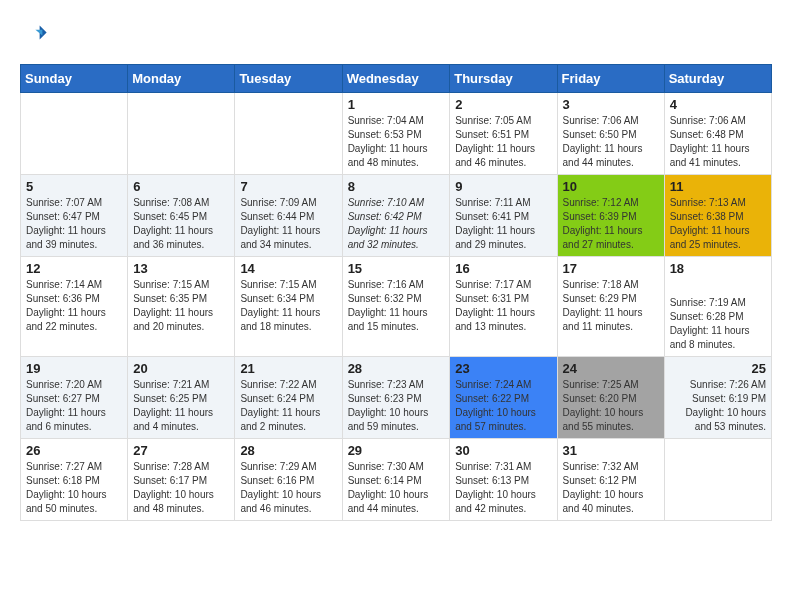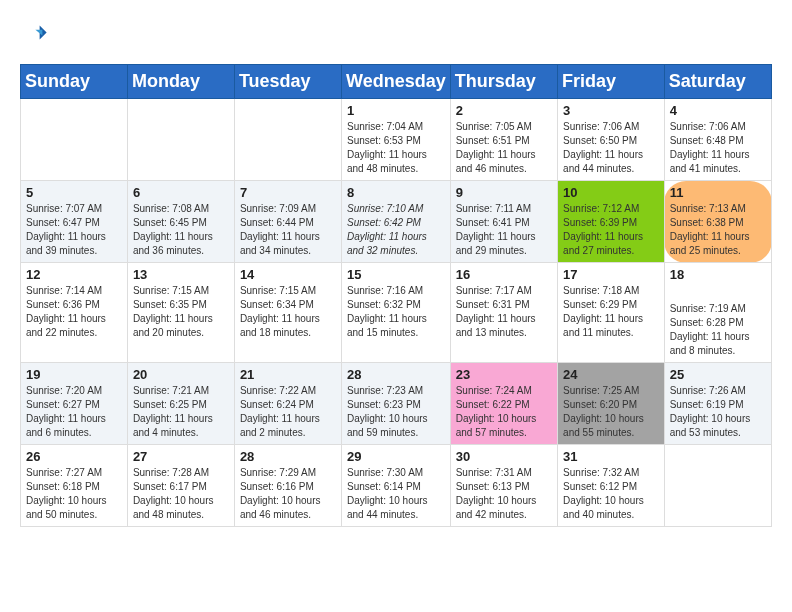--- a/index.html
+++ b/index.html
@@ -45,21 +45,21 @@
       color: #555;
     }
     .calendar {
       width: 100%;
       border-collapse: collapse;
       border: 1px solid #ccc;
     }
     .calendar th {
       background: #2a6cc4;
       color: white;
-      font-size: 18px;
+      font-size: 13px;
       font-weight: bold;
       padding: 6px 4px;
       text-align: left;
       border: 1px solid #1a5aa0;
     }
     .calendar td {
       vertical-align: top;
       border: 1px solid #ddd;
       padding: 4px 5px;
       width: 108px;
@@ -188,21 +188,21 @@
 Daylight: 11 hours
 and 29 minutes.</div>
         </td>
         <td style="background: #84cc16;">
           <div class="day-number">10</div>
           <div class="day-info" style="white-space: pre-line;">Sunrise: 7:12 AM
 Sunset: 6:39 PM
 Daylight: 11 hours
 and 27 minutes.</div>
         </td>
-        <td style="background: #fdba74; border-radius: 22px;">
+        <td style="background: #eab308;">
           <div class="day-number">11</div>
           <div class="day-info" style="white-space: pre-line;">Sunrise: 7:13 AM
 Sunset: 6:38 PM
 Daylight: 11 hours
 and 25 minutes.</div>
         </td>
       </tr>
       <tr>
         <td>
           <div class="day-number">12</div>
@@ -276,35 +276,35 @@
 Daylight: 11 hours
 and 2 minutes.</div>
         </td>
         <td style="background: rgb(240, 244, 248);">
           <div class="day-number">28</div>
           <div class="day-info" style="white-space: pre-line;">Sunrise: 7:23 AM
 Sunset: 6:23 PM
 Daylight: 10 hours
 and 59 minutes.</div>
         </td>
-        <td style="background: #f9a8d4;">
+        <td style="background: #3b82f6;">
           <div class="day-number">23</div>
           <div class="day-info" style="white-space: pre-line;">Sunrise: 7:24 AM
 Sunset: 6:22 PM
 Daylight: 10 hours
 and 57 minutes.</div>
         </td>
         <td style="background: #a3a3a3;">
           <div class="day-number">24</div>
           <div class="day-info" style="white-space: pre-line;">Sunrise: 7:25 AM
 Sunset: 6:20 PM
 Daylight: 10 hours
 and 55 minutes.</div>
         </td>
-        <td style="background: rgb(240, 244, 248);">
+        <td style="background: rgb(240, 244, 248); text-align: right;">
           <div class="day-number">25</div>
           <div class="day-info" style="white-space: pre-line;">Sunrise: 7:26 AM
 Sunset: 6:19 PM
 Daylight: 10 hours
 and 53 minutes.</div>
         </td>
       </tr>
       <tr>
         <td>
           <div class="day-number">26</div>

